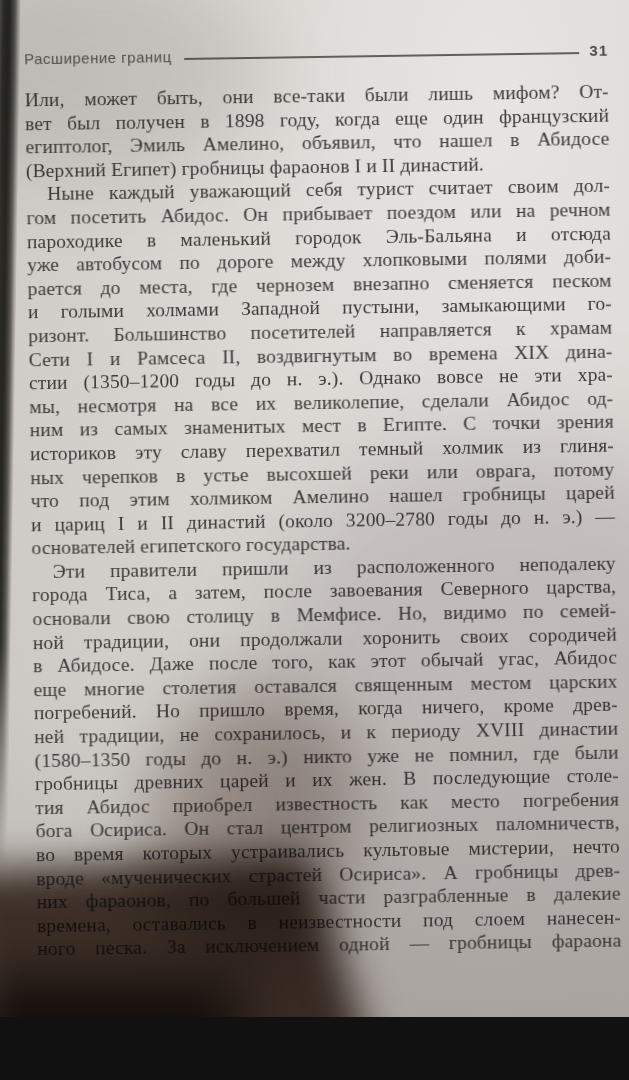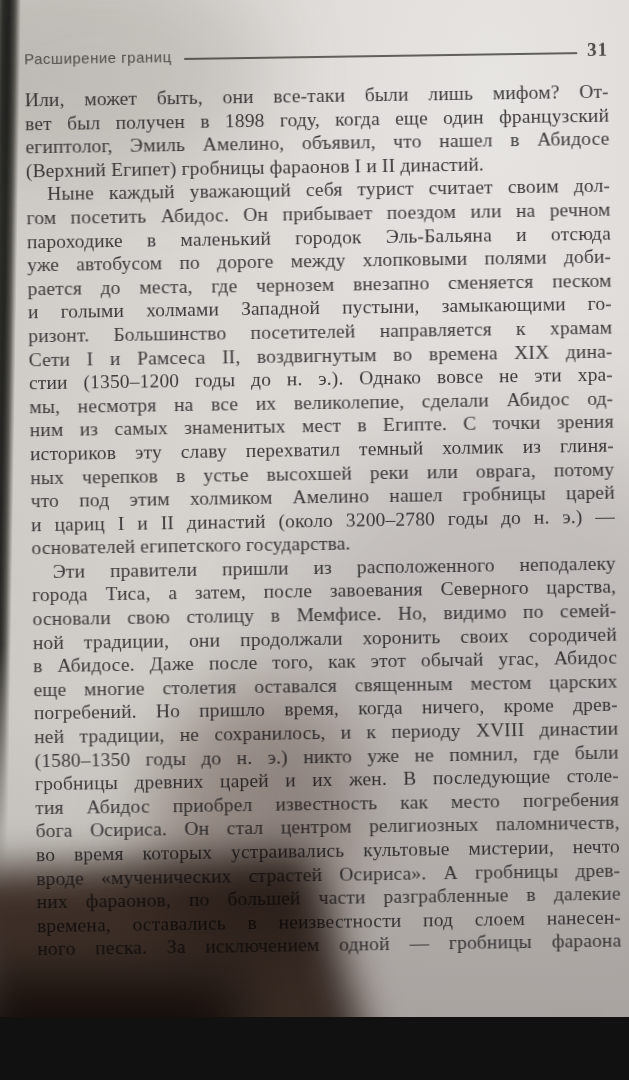--- a/index.html
+++ b/index.html
@@ -30,21 +30,21 @@
     transform:rotate(-0.85deg);transform-origin:50% 0;
     filter:blur(0.3px);
     color:#3c3a3a;
   }
   .running-head{
     display:flex;align-items:center;height:20px;margin-bottom:20px;
     font-family:"Liberation Sans", sans-serif;
   }
   .running-head .title{font-size:15px;letter-spacing:0.5px;color:#565550;}
   .running-head .rule{flex:1;border-top:2px solid #605f59;margin:6px 10px 0 12px;}
-  .running-head .num{font-size:19px;font-weight:bold;color:#4b4a45;letter-spacing:1px;font-family:Liberation Serif, serif;}
+  .running-head .num{font-size:15px;font-weight:bold;color:#4b4a45;letter-spacing:1px;}
   .body-text{margin-top:2px;}
   .line{
     font-size:19.5px;line-height:23.6px;height:23.6px;
     letter-spacing:0.15px;
     text-align:justify;text-align-last:justify;
     white-space:nowrap;overflow:visible;
   }
   .line.flush{text-align-last:left;}
   .line.indent{padding-left:21px;}
   

